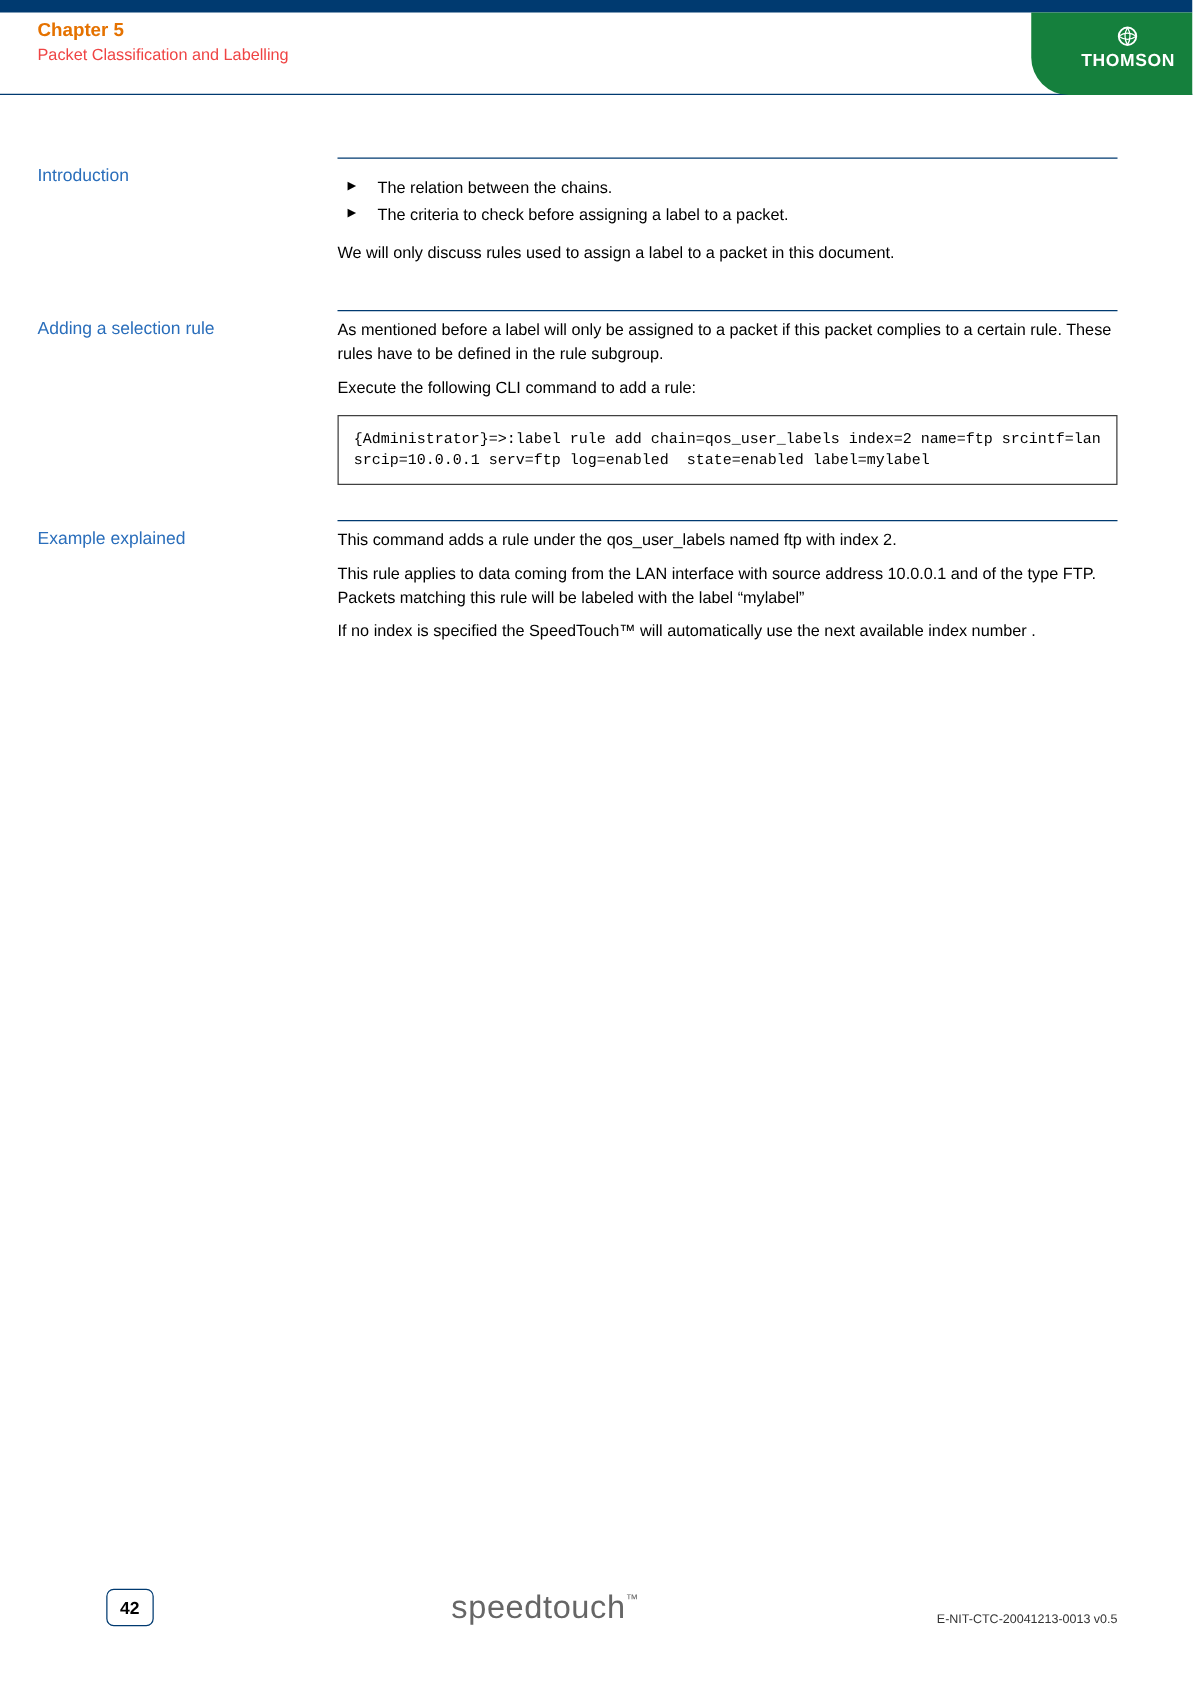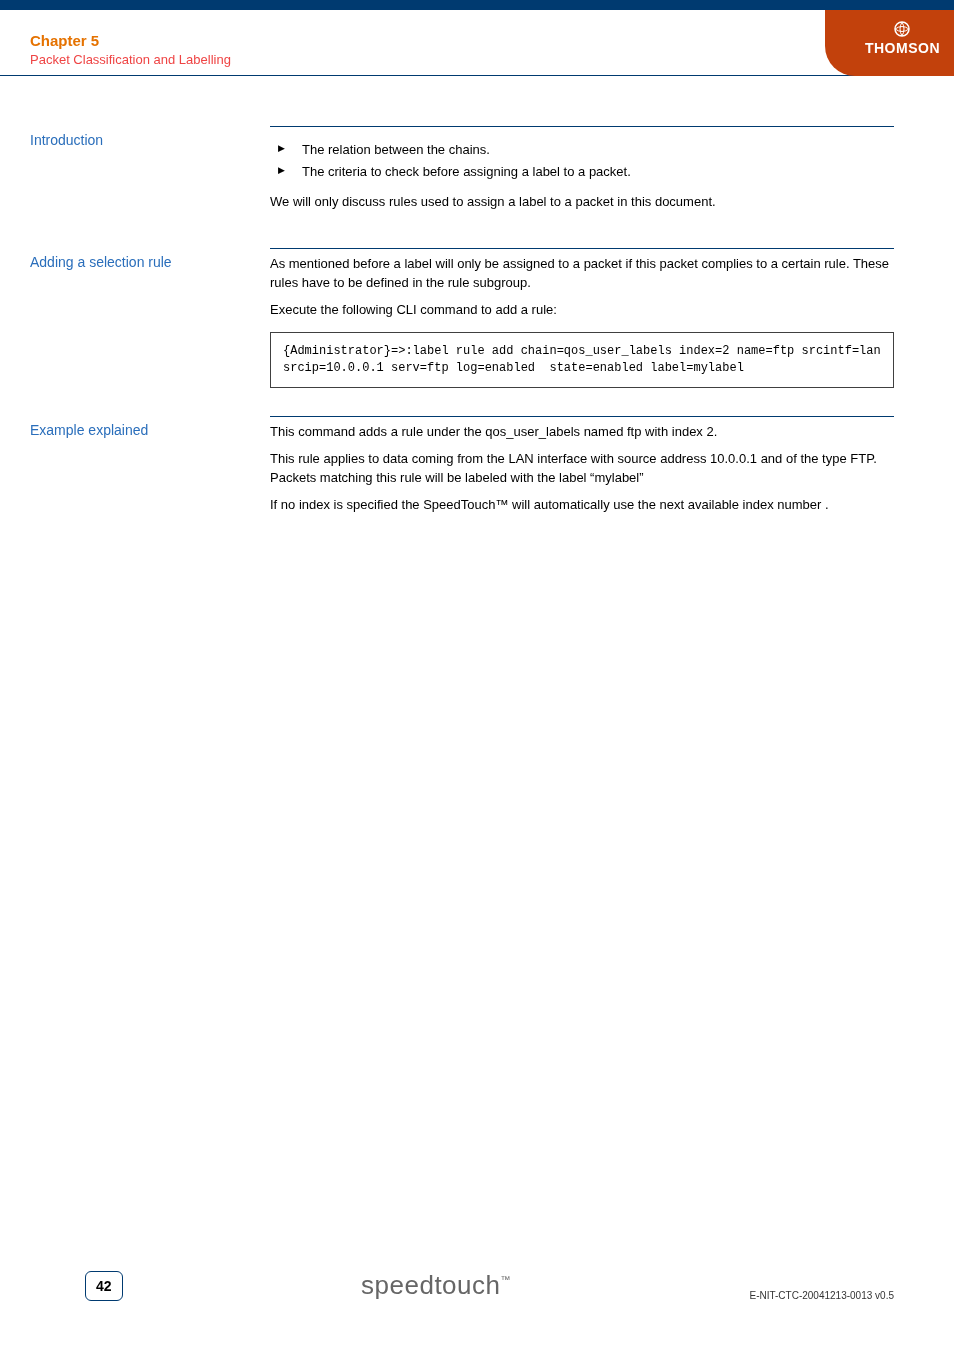--- a/index.html
+++ b/index.html
@@ -12,39 +12,39 @@
     height: 1351px;
     position: relative;
   }
   .topbar {
     background: #003a70;
     height: 10px;
     width: 100%;
   }
   .header {
     position: relative;
-    padding: 22px 30px 0 30px;
+    padding: 6px 30px 0 30px;
     border-bottom: 1px solid #003a70;
     height: 66px;
   }
   .chapter-num {
     color: #e57200;
     font-weight: bold;
     font-size: 15px;
   }
   .chapter-sub {
     color: #ef4444;
     font-size: 13px;
     margin-top: 3px;
   }
   .thomson-logo {
     position: absolute;
     top: 0;
     right: 0;
-    background: #c2410c;
+    background: #15803d;
     color: #fff;
     padding: 10px 14px 10px 40px;
     border-bottom-left-radius: 30px;
     text-align: center;
     height: 66px;
   }
   .thomson-globe {
     display: block;
     margin: 0 auto 2px auto;
   }

